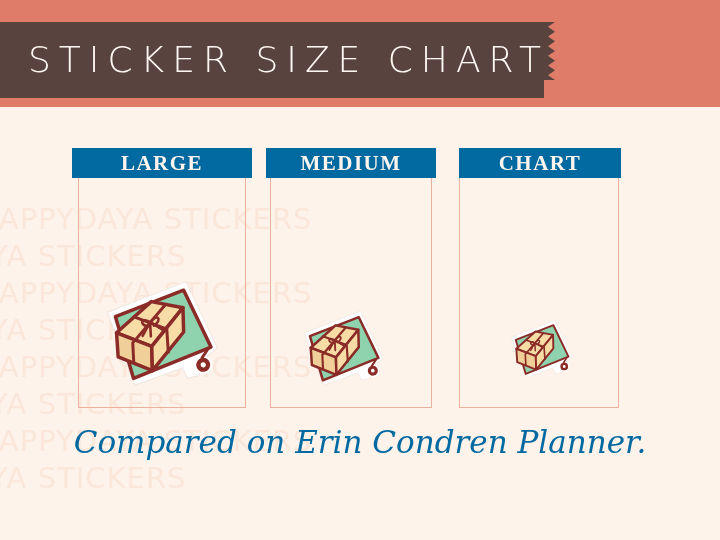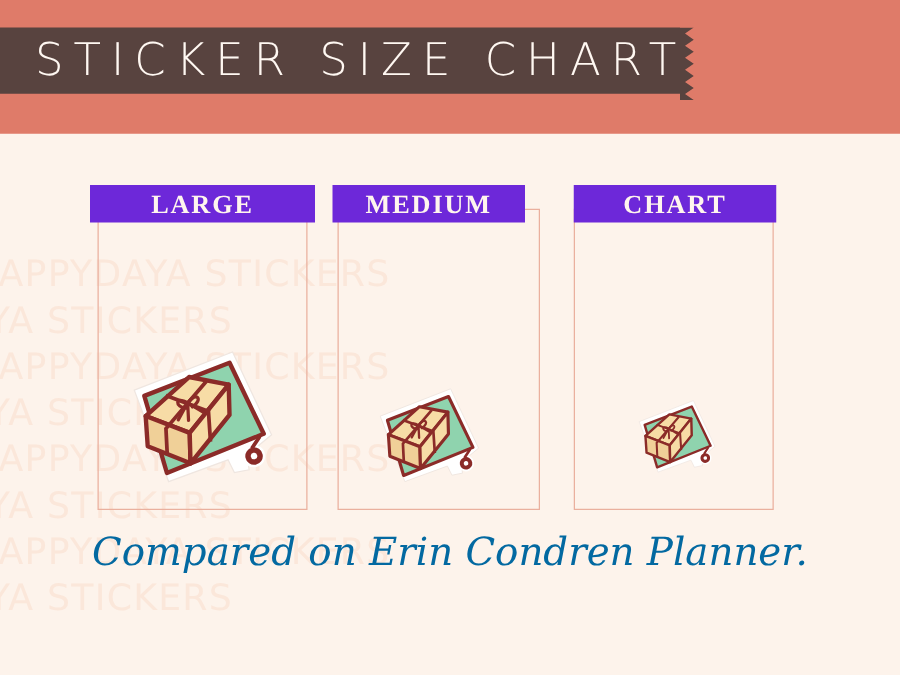--- a/index.html
+++ b/index.html
@@ -31,21 +31,21 @@
     height: 107px;
     background: #DF7B69;
   }
 
   
   .banner {
     position: absolute;
     left: 0;
     top: 22px;
     width: 544px;
-    height: 53px;
+    height: 76px;
     background: #58433F;
     display: flex;
     align-items: center;
     z-index: 4;
   }
   .banner-title {
     color: #FFF8F2;
     font-family: "DejaVu Sans", sans-serif;
     font-size: 36px;
     font-weight: 300;
@@ -105,29 +105,29 @@
     box-sizing: border-box;
   }
   .size-box.large   { left: 78px;  width: 168px; }
   .size-box.medium  { left: 270px; width: 162px; }
   .size-box.mini    { left: 459px; width: 160px; }
 
   .size-header {
     position: absolute;
     top: 148px;
     height: 30px;
-    background: #6d28d9;
+    background: #0369a1;
     display: flex;
     align-items: center;
     justify-content: center;
     box-sizing: border-box;
     z-index: 3;
   }
   .size-header.large  { left: 72px;  width: 180px; }
-  .size-header.medium { left: 266px; width: 154px; }
+  .size-header.medium { left: 266px; width: 170px; }
   .size-header.mini   { left: 459px; width: 162px; }
 
   .size-header-label {
     color: #FFF5EE;
     font-family: "Liberation Serif", serif;
     font-weight: bold;
     font-size: 21px;
     letter-spacing: 1.5px;
     line-height: 1;
     white-space: nowrap;

